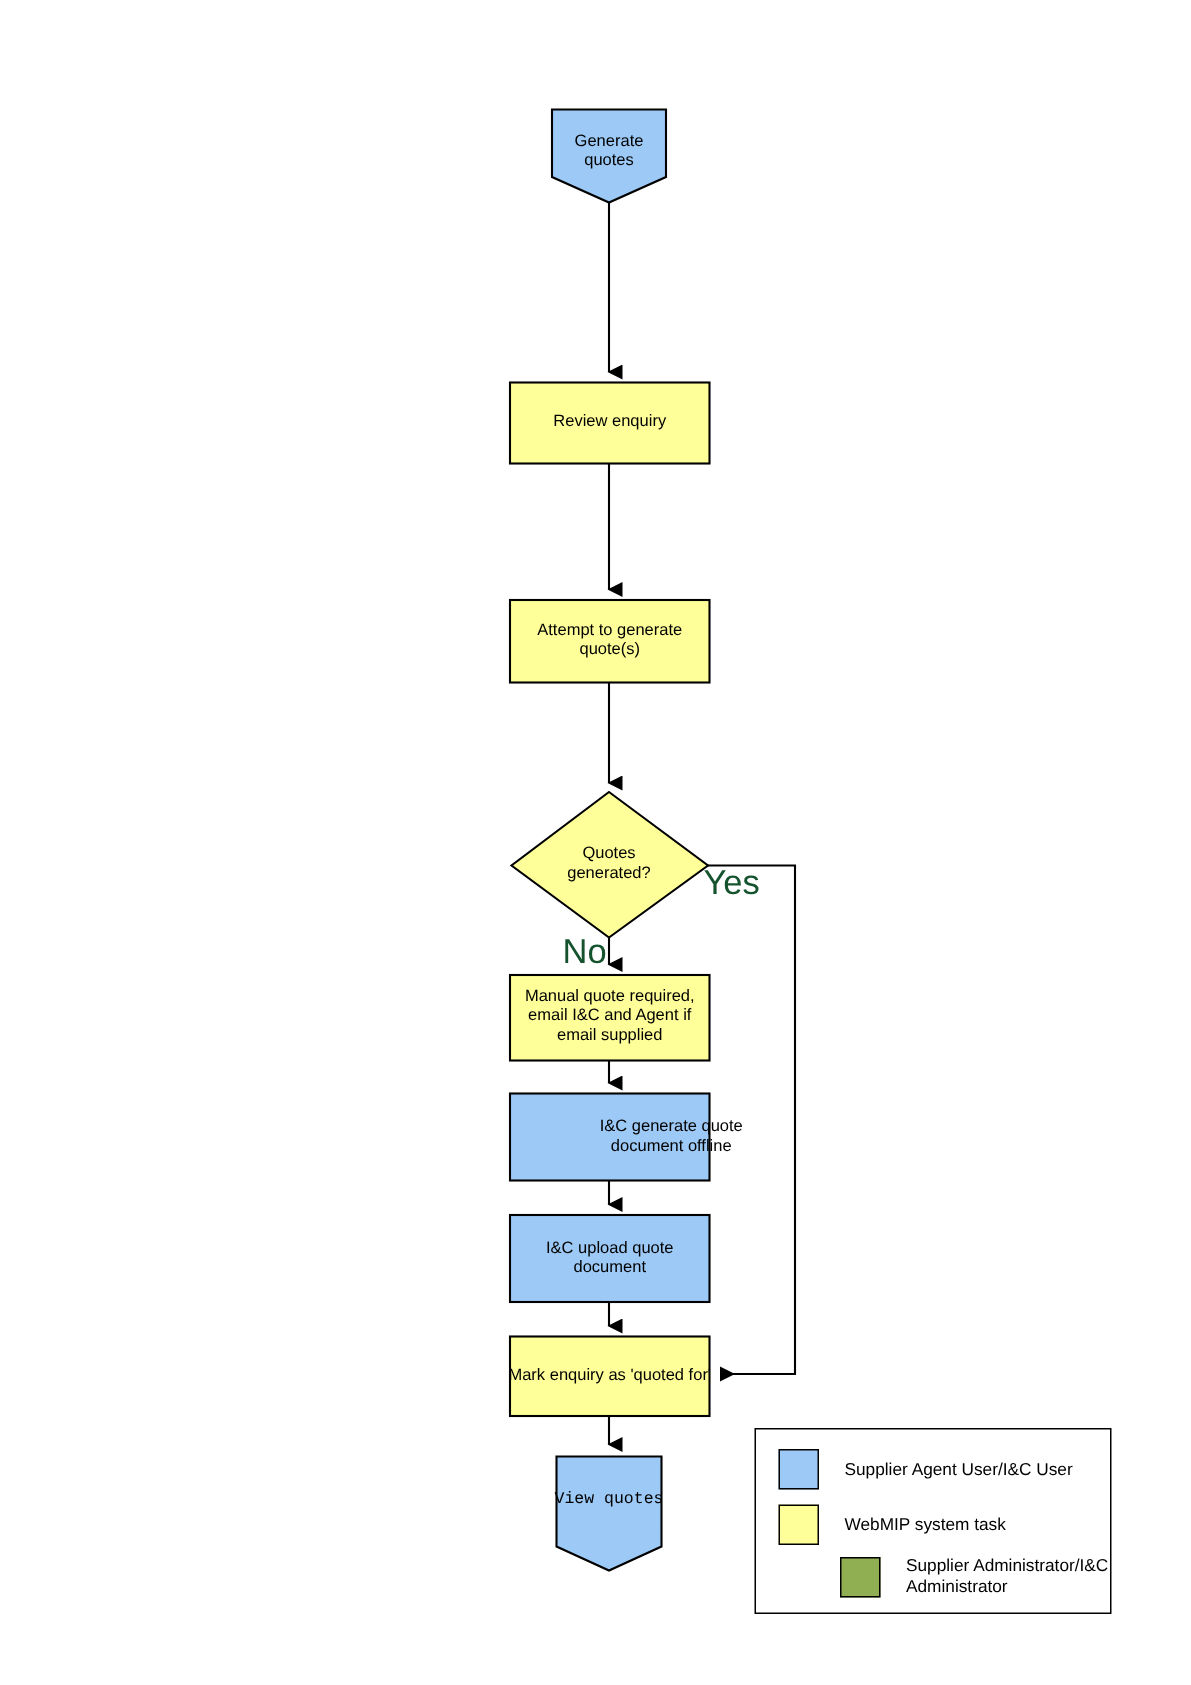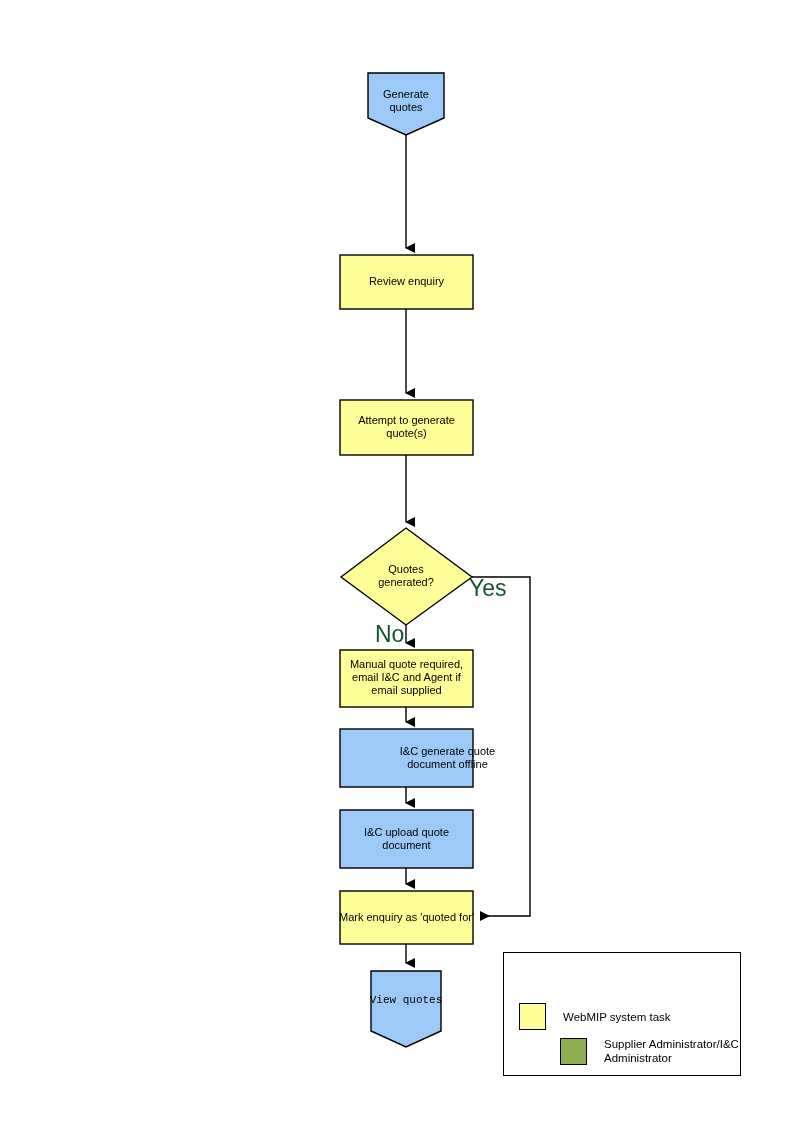--- a/index.html
+++ b/index.html
@@ -133,20 +133,24 @@
 
 <div class="node-label" style="left:337px; top:911px; width:139px;">Mark enquiry as 'quoted for'</div>
 
 <div class="node-label" style="left:366px; top:994px; width:80px;font-family:Liberation Mono, monospace;">View quotes</div>
 
 <div class="edge-label" style="left:469px; top:577px;">Yes</div>
 
 <div class="edge-label" style="left:375px; top:623px;">No</div>
 
 <div class="legend-box">
+  <div class="legend-row" style="left:15px; top:13px; width:210px;">
+    <span class="legend-swatch" style="background:#9CC9F5;"></span>
+    <span class="legend-text">Supplier Agent User/I&amp;C User</span>
+  </div>
 
   <div class="legend-row" style="left:15px; top:50px; width:210px;">
     <span class="legend-swatch" style="background:#FFFF99;"></span>
     <span class="legend-text">WebMIP system task</span>
   </div>
 
   <div class="legend-row" style="left:15px; top:84px; width:215px;padding-left:41px;">
     <span class="legend-swatch" style="background:#8FAF52;"></span>
     <span class="legend-text">Supplier Administrator/I&amp;C
 Administrator</span>

